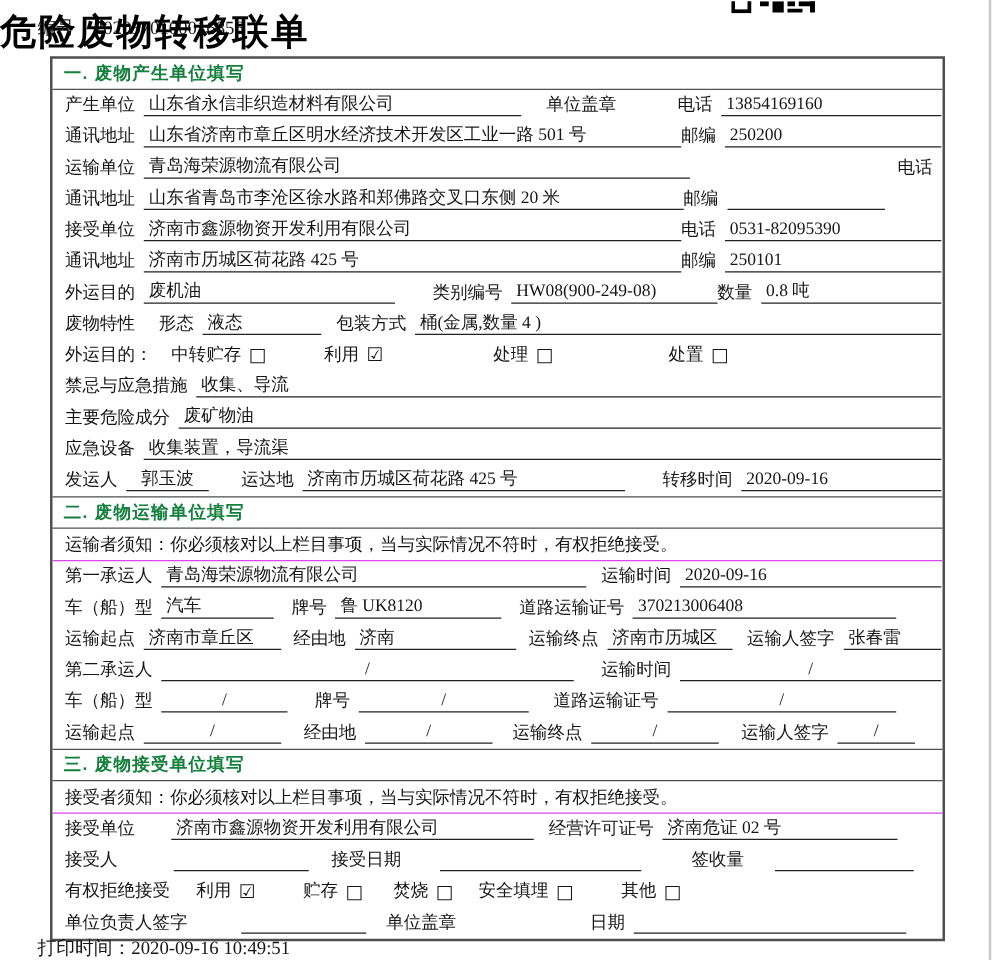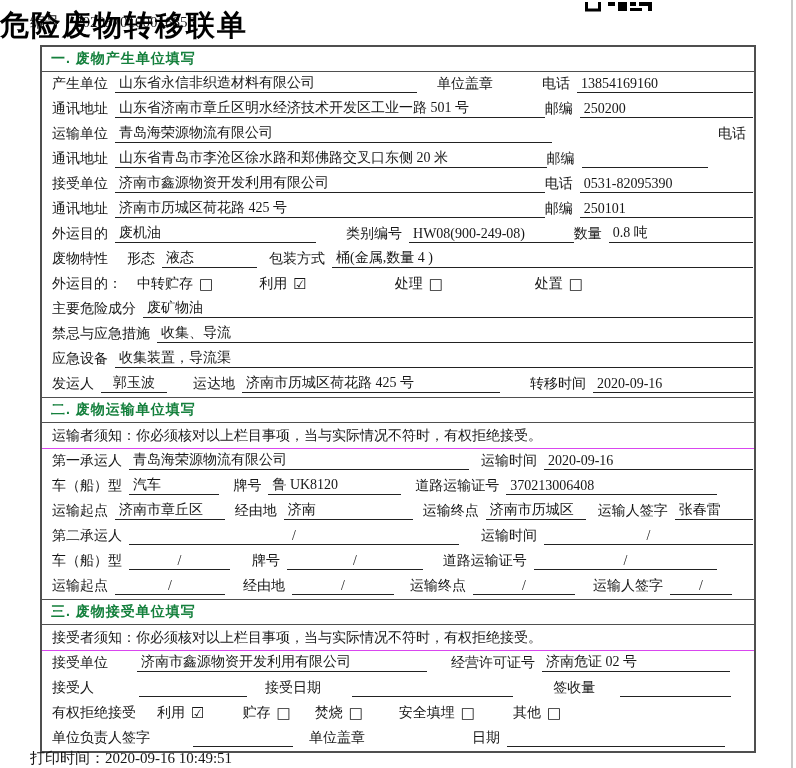--- a/index.html
+++ b/index.html
@@ -142,27 +142,27 @@
           <span>处理</span>
           <span class="cbx">□</span>
         </span>
       <span class="opt" style="margin-left:92px">
           <span>处置</span>
           <span class="cbx">□</span>
         </span>
     </div>
 
     <div class="r">
+      <span class="lab">禁忌与应急措施</span>
+      <span class="val fill">收集、导流</span>
+    </div>
+
+    <div class="r">
       <span class="lab">主要危险成分</span>
       <span class="val fill">废矿物油</span>
-    </div>
-
-    <div class="r">
-      <span class="lab">禁忌与应急措施</span>
-      <span class="val fill">收集、导流</span>
     </div>
 
     <div class="r">
       <span class="lab">应急设备</span>
       <span class="val fill">收集装置，导流渠</span>
     </div>
 
     <div class="r">
       <span class="lab">发运人</span>
       <span class="val ctr" style="width:66px">郭玉波</span>
@@ -230,21 +230,21 @@
       <span class="val ctr" style="width:62px;margin-right:4px">/</span>
     </div>
 
     <div class="sec-h mid">三. 废物接受单位填写</div>
 
     <div class="r notice">接受者须知：你必须核对以上栏目事项，当与实际情况不符时，有权拒绝接受。</div>
 
     <div class="r">
       <span class="lab">接受单位</span>
       <span class="val" style="width:290px;margin-left:22px">济南市鑫源物资开发利用有限公司</span>
-      <span class="lab" style="margin-left:24px">经营许可证号</span>
+      <span class="lab" style="margin-left:12px">经营许可证号</span>
       <span class="val" style="width:188px;margin-right:12px">济南危证 02 号</span>
     </div>
 
     <div class="r">
       <span class="lab">接受人</span>
       <span class="val" style="width:115px;margin-left:38px"></span>
       <span class="lab" style="margin-left:18px">接受日期</span>
       <span class="val" style="width:172px;margin-left:24px"></span>
       <span class="lab" style="margin-left:40px">签收量</span>
       <span class="val" style="width:118px;margin-left:18px;margin-right:22px"></span>
@@ -257,21 +257,21 @@
           <span class="cbx">☑</span>
         </span>
       <span class="opt" style="margin-left:38px">
           <span>贮存</span>
           <span class="cbx">□</span>
         </span>
       <span class="opt" style="margin-left:24px">
           <span>焚烧</span>
           <span class="cbx">□</span>
         </span>
-      <span class="opt" style="margin-left:36px">
+      <span class="opt" style="margin-left:20px">
           <span>安全填埋</span>
           <span class="cbx">□</span>
         </span>
       <span class="opt" style="margin-left:38px">
           <span>其他</span>
           <span class="cbx">□</span>
         </span>
     </div>
 
     <div class="r">

